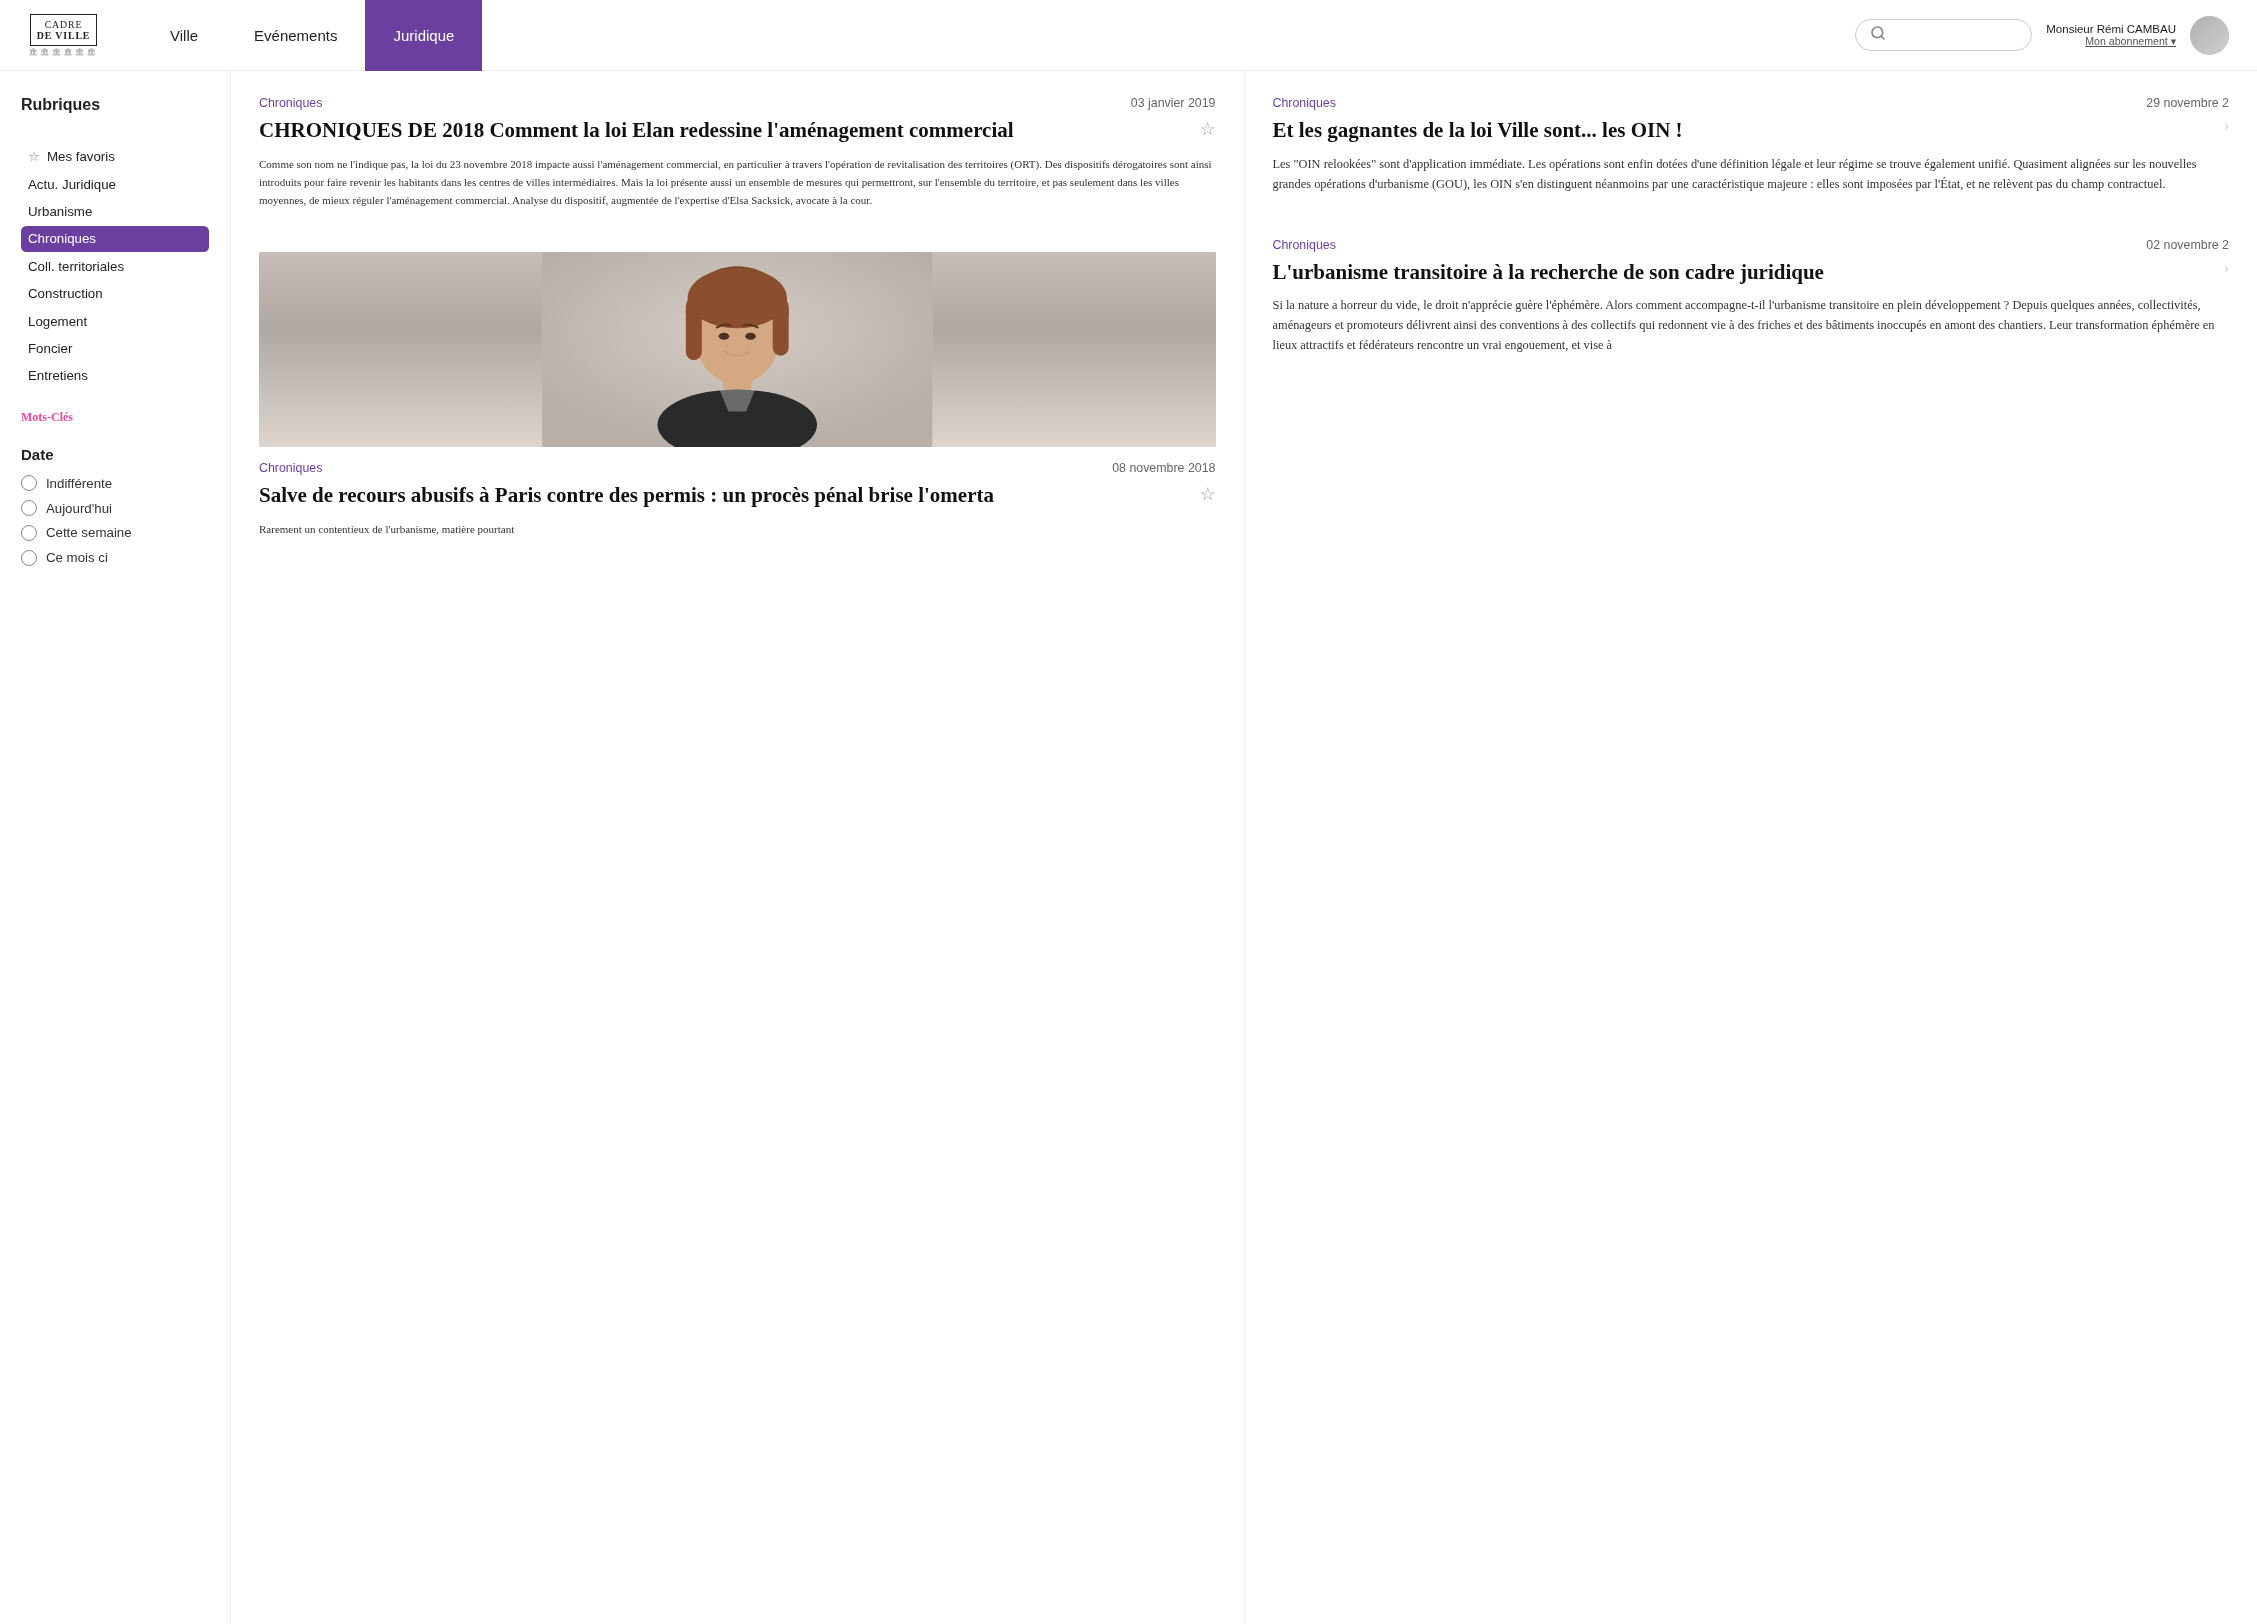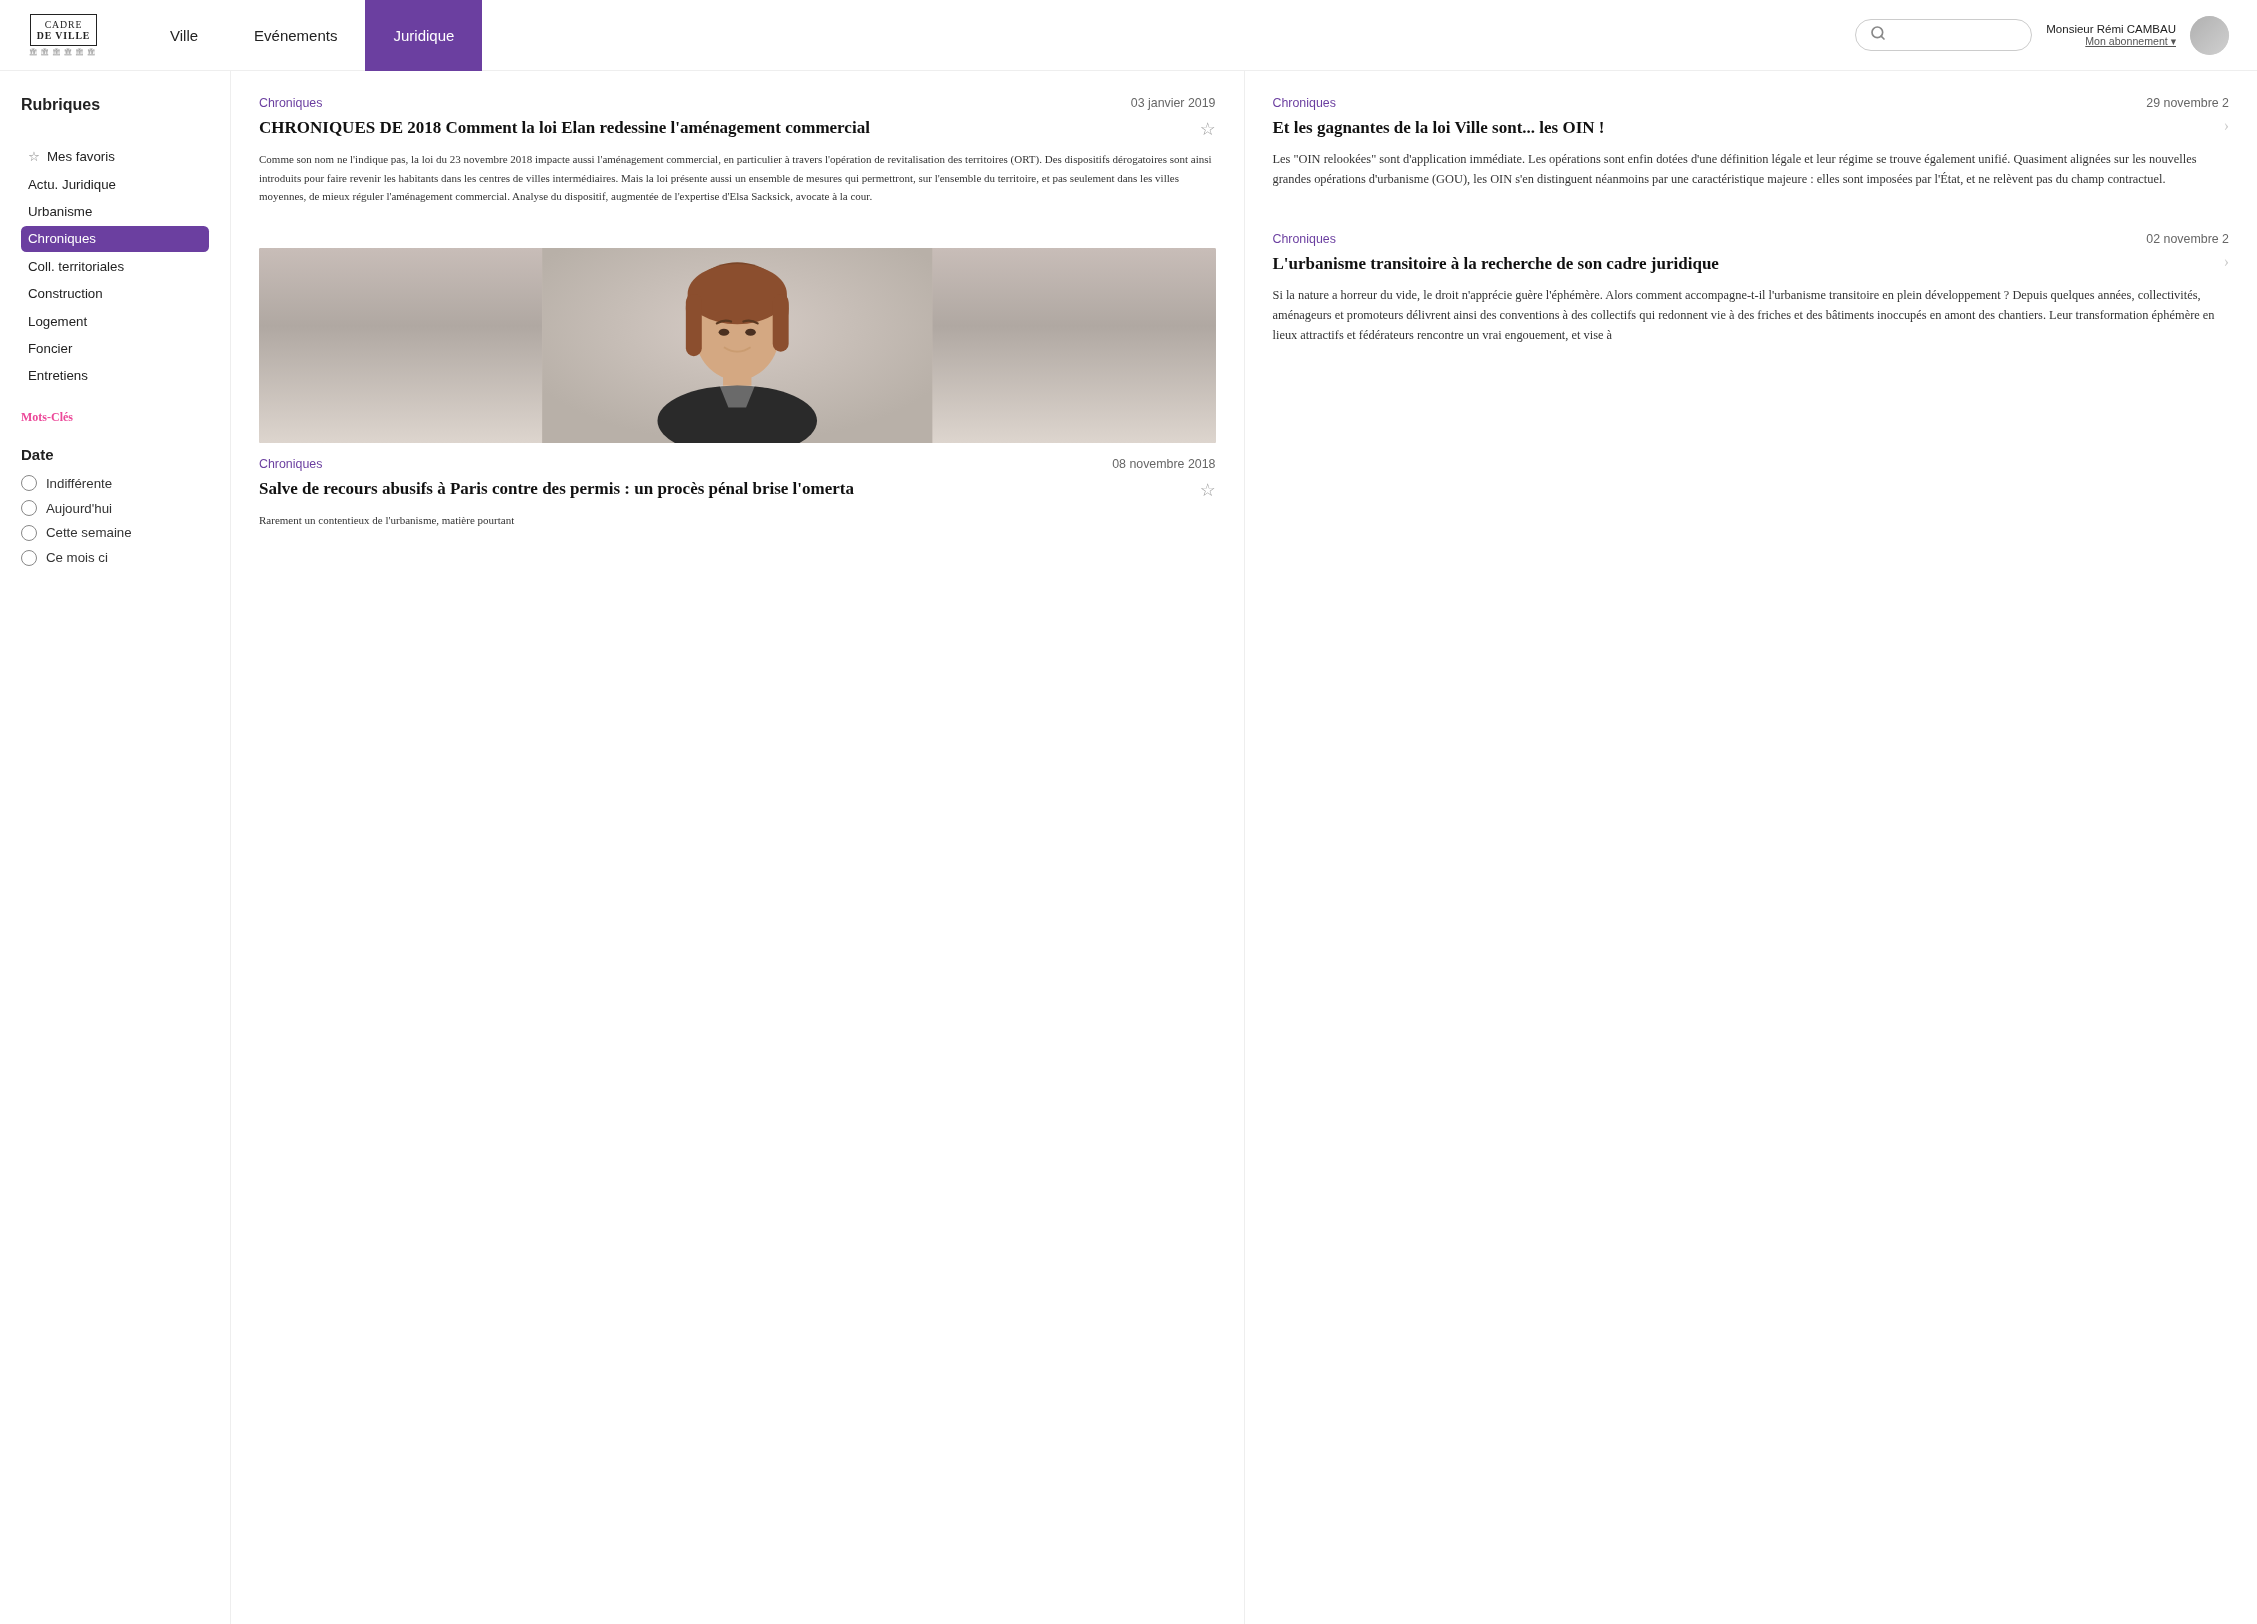--- a/index.html
+++ b/index.html
@@ -179,21 +179,21 @@
     }
     .article-category {
       color: #6b3fa0;
       font-size: 12.4px;
       font-family: 'Arial', sans-serif;
       cursor: pointer;
     }
     .article-date { font-size: 12.4px; color: #666; font-family: 'Arial', sans-serif; }
     .article-title-row { display: flex; align-items: flex-start; gap: 10.6px; margin-bottom: 10.6px; }
     .article-title {
-      font-size: 17px;
+      font-size: 21px;
       font-weight: bold;
       color: #111;
       line-height: 1.3;
       flex: 1;
     }
     .article-fav {
       flex-shrink: 0;
       margin-top: 1.8px;
       cursor: pointer;
       font-size: 17.7px;

